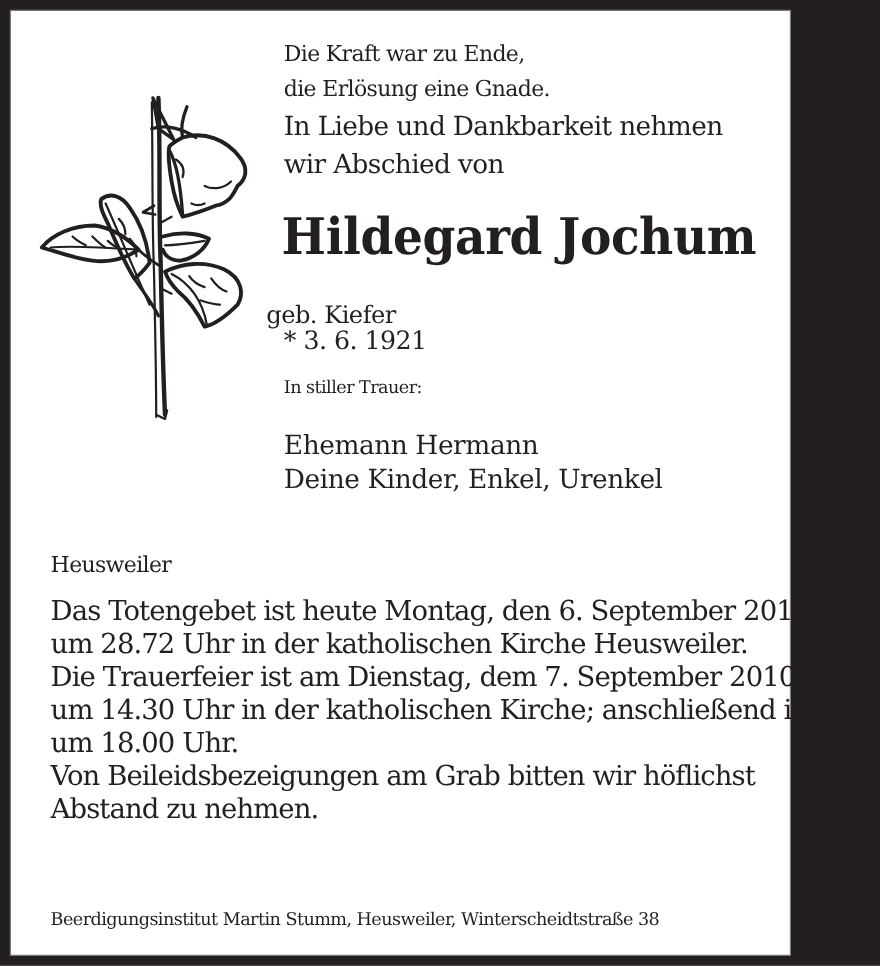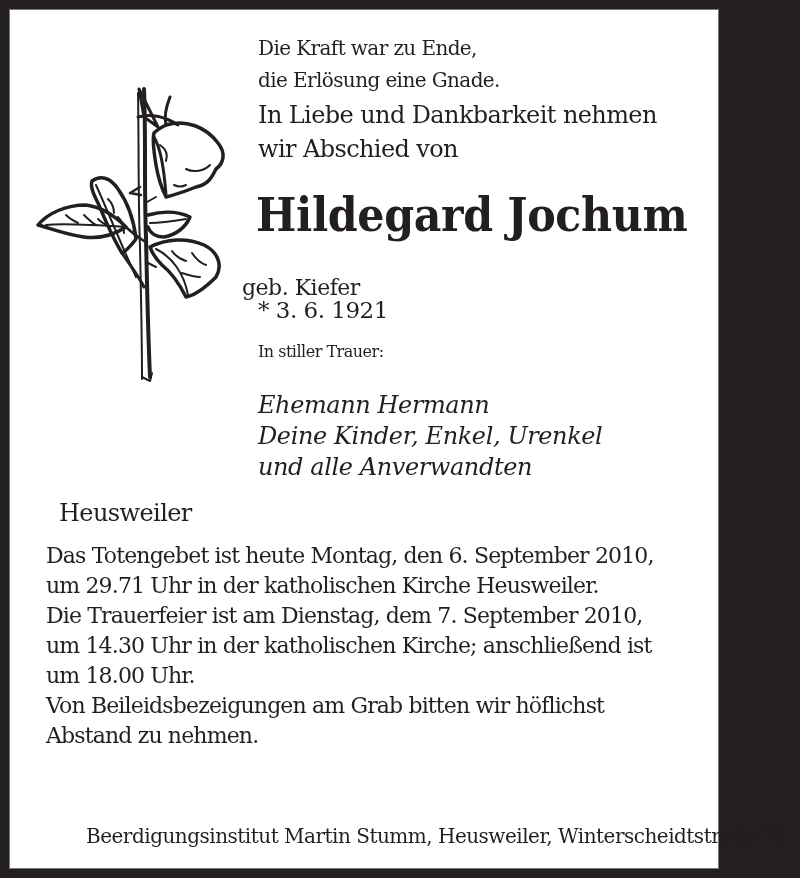--- a/index.html
+++ b/index.html
@@ -15,25 +15,25 @@
     .verse { left: 249px; top: 23px; font-size: 20px; line-height: 32px; letter-spacing: -0.6px; }
     .intro { left: 249px; top: 89px; font-size: 24px; line-height: 34px; letter-spacing: -0.6px; }
     .name {
       left: 247px; top: 178px; font-size: 46px; line-height: 56px; font-weight: bold;
       letter-spacing: -0.4px; transform: scaleX(0.93); transform-origin: left center;
     }
     .maiden { left: 233px; top: 240px; font-size: 22px; line-height: 30px; letter-spacing: -0.5px; margin-top: 24px; }
     .born { left: 249px; top: 285px; font-size: 23px; line-height: 32px; letter-spacing: -0.5px; }
     .died { left: 470px; top: 285px; font-size: 24px; line-height: 32px; letter-spacing: -0.5px; }
     .mourn-head { left: 249px; top: 327px; font-size: 16px; line-height: 32px; letter-spacing: -0.5px; }
-    .mourners { left: 249px; top: 381px; font-size: 24px; line-height: 31px; font-style: italic; letter-spacing: -0.4px; }
-    .place { left: 37px; top: 489px; font-size: 24px; line-height: 30px; letter-spacing: -0.6px; margin-left: 13px; }
-    .details { left: 37px; top: 532px; font-size: 22px; line-height: 30px; letter-spacing: -0.85px; }
+    .mourners { left: 249px; top: 381px; font-size: 24px; line-height: 31px; letter-spacing: -0.4px; }
+    .place { left: 37px; top: 489px; font-size: 20px; line-height: 30px; letter-spacing: -0.6px; }
+    .details { left: 37px; top: 532px; font-size: 25px; line-height: 30px; letter-spacing: -0.85px; }
     .details div { white-space: nowrap; }
-    .footer { left: 37px; top: 816px; font-size: 20px; line-height: 22px; letter-spacing: -0.5px; margin-left: 40px; }
+    .footer { left: 37px; top: 816px; font-size: 16px; line-height: 22px; letter-spacing: -0.5px; }
     .rose { position: absolute; left: 17px; top: 68px; width: 200px; height: 310px; }
     .line { display: block; }
   </style>
 </head>
 <body>
 
 <div class="card">
 
   <svg class="rose" viewBox="0 0 200 310" fill="none" stroke="#231f20" stroke-linecap="round" stroke-linejoin="round">
 
@@ -86,28 +86,27 @@
 
   <div class="abs name">Hildegard Jochum</div>
   <div class="abs maiden">geb. Kiefer</div>
   <div class="abs born">* 3. 6. 1921</div>
 
   <div class="abs mourn-head">In stiller Trauer:</div>
 
   <div class="abs mourners">
     <span class="line">Ehemann Hermann</span>
     <span class="line">Deine Kinder, Enkel, Urenkel</span>
-    <span class="line">und alle Anverwandten</span>
   </div>
 
   <div class="abs place">Heusweiler</div>
 
   <div class="abs details">
     <div>Das Totengebet ist heute Montag, den 6. September 2010,</div>
-    <div>um 29.71 Uhr in der katholischen Kirche Heusweiler.</div>
+    <div>um 28.72 Uhr in der katholischen Kirche Heusweiler.</div>
     <div>Die Trauerfeier ist am Dienstag, dem 7. September 2010,</div>
     <div>um 14.30 Uhr in der katholischen Kirche; anschließend ist</div>
     <div>um 18.00 Uhr.</div>
     <div>Von Beileidsbezeigungen am Grab bitten wir höflichst</div>
     <div>Abstand zu nehmen.</div>
   </div>
 
   <div class="abs footer">Beerdigungsinstitut Martin Stumm, Heusweiler, Winterscheidtstraße 38</div>
 </div>
 

